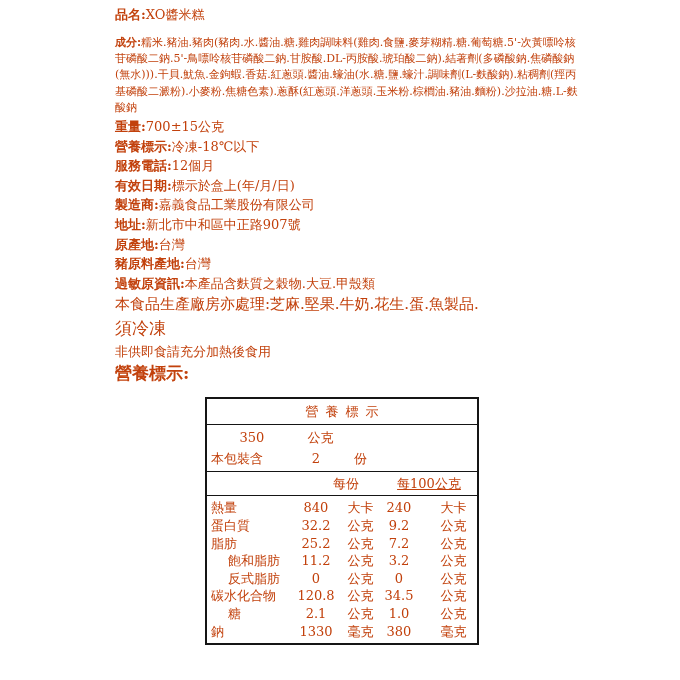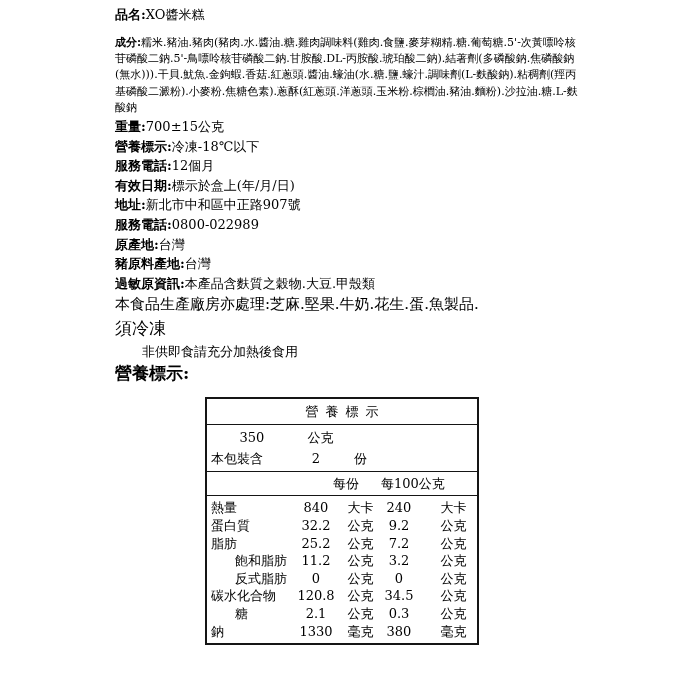--- a/index.html
+++ b/index.html
@@ -1,36 +1,36 @@
 <!DOCTYPE html>
 <html><head>
 <meta charset="utf-8">
 <style>
   html,body{margin:0;padding:0;}
   body{background:#ffffff;}
   .doc{
     position:relative;
     width:680px;height:680px;
     background:#ffffff;
-    color:#000000;
+    color:#c2410c;
     font-family:"DejaVu Serif","Liberation Serif",serif;
     overflow:hidden;
   }
   .content{
     position:absolute;
     left:115px;top:6px;
     width:464px;
   }
   .lbl{font-weight:700;}
   .product-line{font-size:13px;line-height:18px;margin-bottom:11px;}
   .ingredients{font-size:11px;line-height:16.2px;margin-bottom:1px;}
   .field{font-size:13px;line-height:19.6px;}
   .facility-note{font-size:15px;line-height:22px;}
   .frozen-note{font-size:17px;line-height:26px;}
-  .heating-note{font-size:13px;line-height:22px;margin-left:27px;}
+  .heating-note{font-size:13px;line-height:22px;}
   .nutrition-heading{font-size:17px;line-height:20px;font-weight:700;}
 
   .ntable{
     margin:14px 0 0 90px;
     width:270px;
     border:2px solid #151515;
     font-size:13px;
     box-sizing:content-box;
   }
   .ntable-title{
@@ -44,30 +44,30 @@
     padding:2px 0;
     border-bottom:1.5px solid #151515;
   }
   .nrow{
     display:grid;
     grid-template-columns:90px 38px 42px 44px 56px;
     align-items:baseline;
     line-height:21px;
   }
   .nrow .name{padding-left:4px;white-space:nowrap;}
-  .nrow .name.indent{padding-left:28px;}
+  .nrow .name.indent{padding-left:21px;}
   .nrow .val{text-align:center;white-space:nowrap;}
   .nrow .unit{padding-left:9px;white-space:nowrap;text-align:center;}
   .header-row{
     padding:2px 0 1px 0;
     border-bottom:1.5px solid #151515;
   }
   .header-row .nrow{line-height:20px;}
   .hdr-per-serving{grid-column:2/4;text-align:center;padding-left:18px;}
-  .hdr-per-100g{grid-column:4/6;text-align:left;padding-left:4px;}
+  .hdr-per-100g{grid-column:4/6;text-align:center;padding-left:4px;text-decoration:underline;}
   .nutrient-section{padding:3px 0 3px 0;}
   .nutrient-section .nrow{line-height:17.6px;}
 </style>
 </head>
 <body>
 
 <div class="doc">
   <div class="content">
 
     <div class="product-line">
@@ -84,24 +84,24 @@
     <div class="field">
       <span class="lbl">營養標示:</span><span>冷凍-18℃以下</span>
     </div>
     <div class="field">
       <span class="lbl">服務電話:</span><span>12個月</span>
     </div>
     <div class="field">
       <span class="lbl">有效日期:</span><span>標示於盒上(年/月/日)</span>
     </div>
     <div class="field">
+      <span class="lbl">製造商:</span><span>嘉義食品工業股份有限公司</span>
+    </div>
+    <div class="field">
       <span class="lbl">地址:</span><span>新北市中和區中正路907號</span>
-    </div>
-    <div class="field">
-      <span class="lbl">服務電話:</span><span>0800-022989</span>
     </div>
     <div class="field">
       <span class="lbl">原產地:</span><span>台灣</span>
     </div>
     <div class="field">
       <span class="lbl">豬原料產地:</span><span>台灣</span>
     </div>
     <div class="field">
       <span class="lbl">過敏原資訊:</span><span>本產品含麩質之穀物.大豆.甲殼類</span>
     </div>
@@ -178,21 +178,21 @@
           <span class="name">碳水化合物</span>
           <span class="val">120.8</span>
           <span class="unit">公克</span>
           <span class="val">34.5</span>
           <span class="unit">公克</span>
         </div>
         <div class="nrow">
           <span class="name indent">糖</span>
           <span class="val">2.1</span>
           <span class="unit">公克</span>
-          <span class="val">0.3</span>
+          <span class="val">1.0</span>
           <span class="unit">公克</span>
         </div>
         <div class="nrow">
           <span class="name">鈉</span>
           <span class="val">1330</span>
           <span class="unit">毫克</span>
           <span class="val">380</span>
           <span class="unit">毫克</span>
         </div>
       </div>

